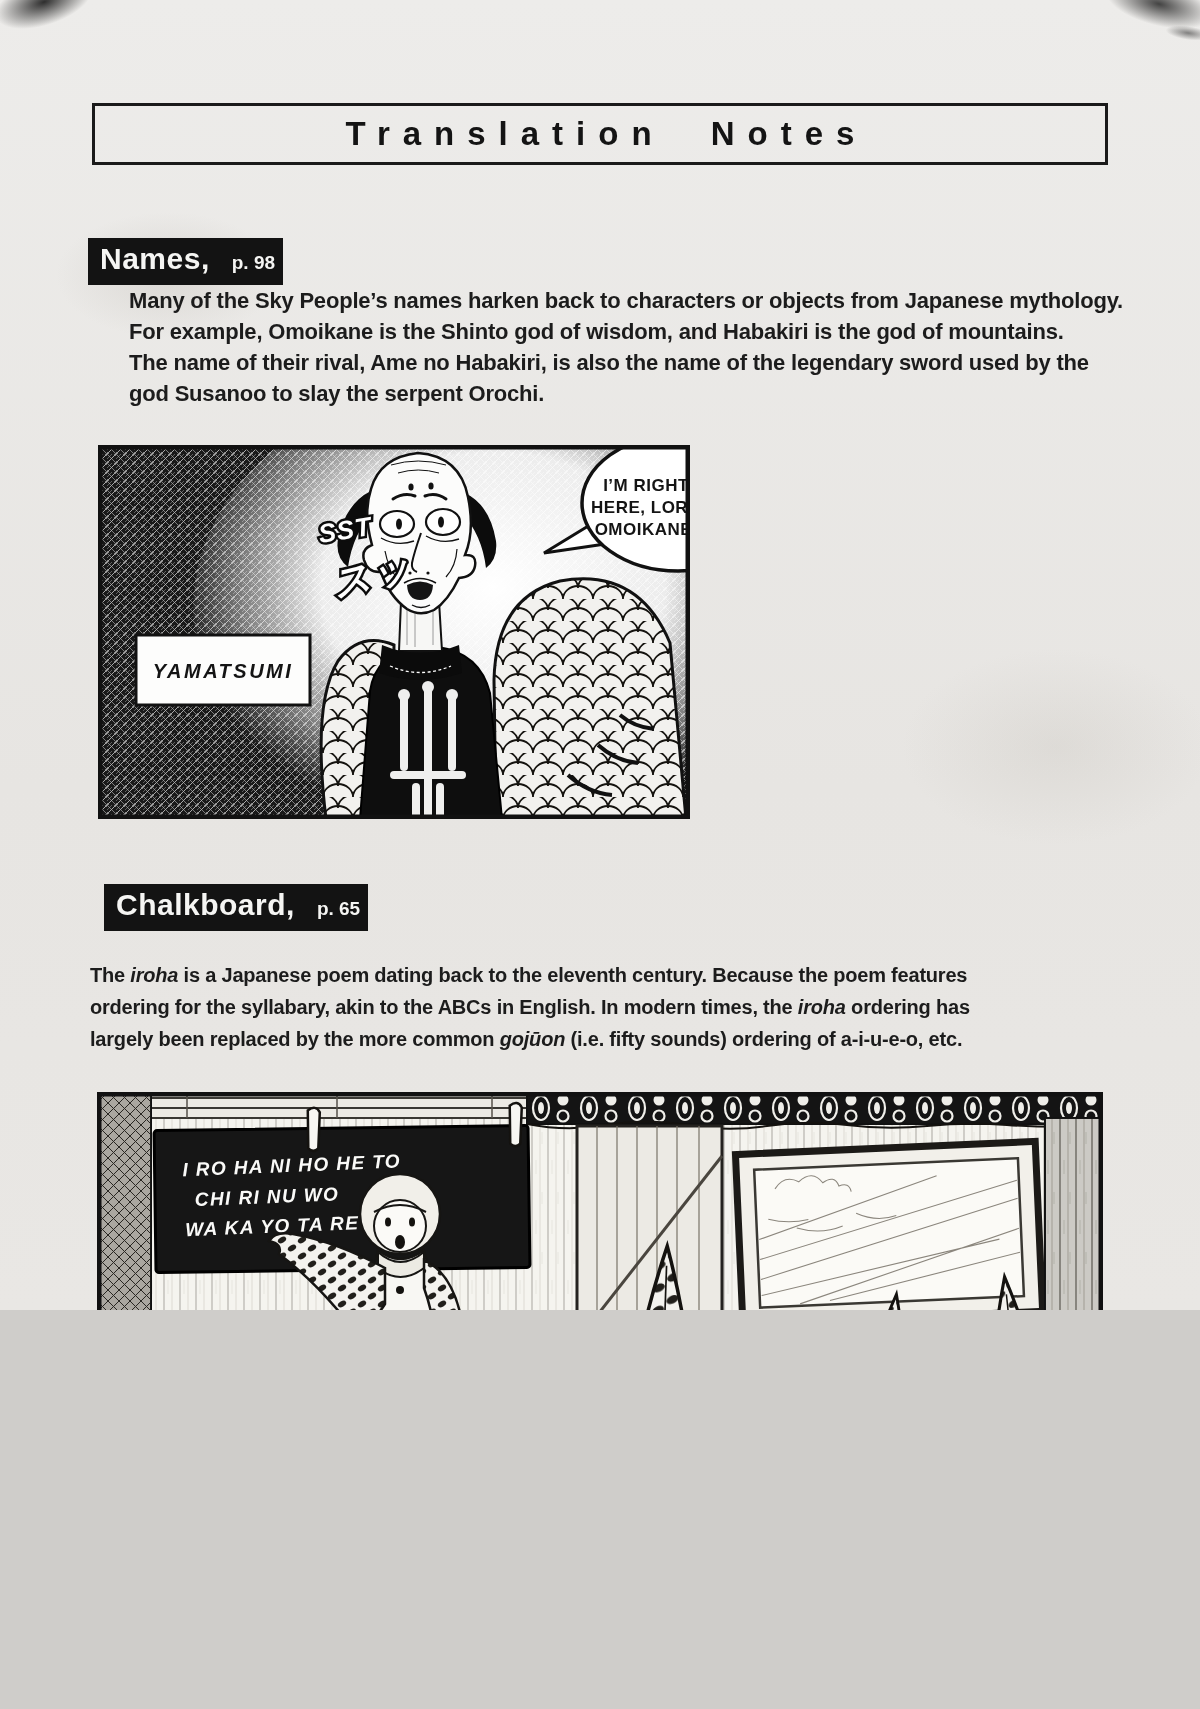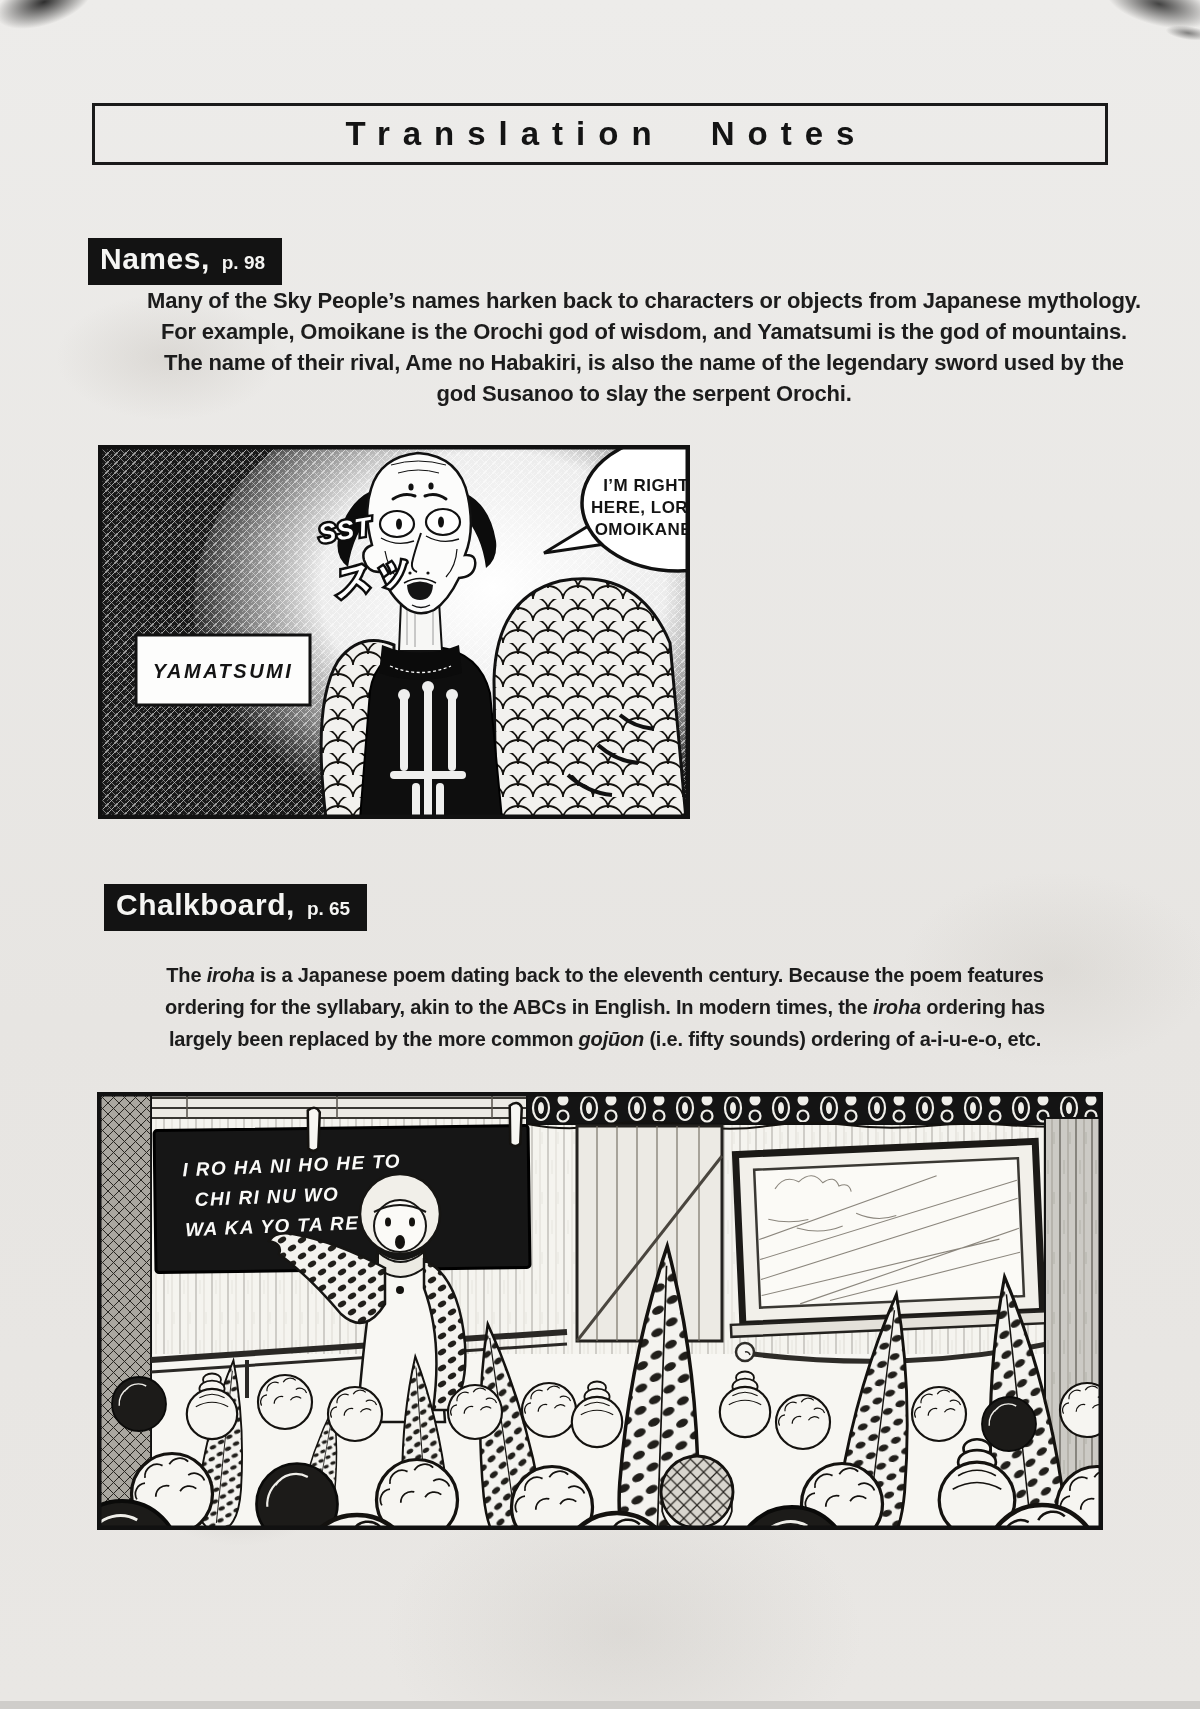--- a/index.html
+++ b/index.html
@@ -1,43 +1,42 @@
 <!DOCTYPE html>
 <html><head>
 <meta charset="utf-8">
 <style>
   html,body{margin:0;padding:0;background:#cfcdca;}
   .page{
-    position:relative;width:1200px;height:1701px;overflow:hidden;
+    position:relative;width:1200px;height:1310px;overflow:hidden;
     font-family:"Liberation Sans",sans-serif;color:#1a1a1a;
     background:
       radial-gradient(160px 90px at 14% 21%, rgba(178,172,164,.28), transparent 70%),
       radial-gradient(220px 140px at 88% 57%, rgba(182,177,168,.20), transparent 70%),
       radial-gradient(340px 220px at 52% 96%, rgba(176,172,165,.22), transparent 70%),
       radial-gradient(120px 70px at 20% 88%, rgba(170,165,158,.25), transparent 70%),
       linear-gradient(#edecea,#e7e5e2 60%,#e9e7e4);
-    text-align: center;
   }
   .corner{position:absolute;pointer-events:none;}
   .corner.tl{left:-26px;top:-30px;width:140px;height:64px;transform:rotate(-18deg);
     background:radial-gradient(closest-side, rgba(25,25,25,.9), rgba(25,25,25,0) 72%);}
   .corner.tr{right:-34px;top:-26px;width:150px;height:60px;transform:rotate(14deg);
     background:radial-gradient(closest-side, rgba(25,25,25,.8), rgba(25,25,25,0) 72%);}
   .corner.rs{right:-18px;top:24px;width:60px;height:18px;transform:rotate(8deg);
     background:radial-gradient(closest-side, rgba(40,40,40,.55), rgba(40,40,40,0) 75%);}
 
   .header-box{
     position:absolute;left:92px;top:103px;width:1016px;height:62px;
     border:3px solid #1a1a1a;display:flex;align-items:center;justify-content:center;
     font-size:33px;font-weight:700;letter-spacing:13px;word-spacing:24px;
     color:#141414;box-sizing:border-box;padding-left:13px;
   }
   .tag{
-    position:absolute;display:inline-flex;align-items:baseline;gap:12px;
-    background:#131313;color:#f5f5f3;padding:4px 17px 9px 12px;
+    position:absolute;display:inline-flex;align-items:baseline;gap:22px;
+    background:#131313;color:#f5f5f3;padding:4px 8px 9px 12px;
   }
   .tag-main{font-size:30px;font-weight:700;letter-spacing:.5px;}
   .tag-page{font-size:19px;font-weight:700;}
   .tag1{left:88px;top:238px;}
   .tag2{left:104px;top:884px;}
 
   .body-text{position:absolute;left:90px;width:1030px;font-weight:600;color:#1c1c1c;}
   .body-text .body-line{white-space:nowrap;}
   .para1{top:285px;font-size:22px;margin-left:39px;}
   .para1 .body-line{height:31px;line-height:31px;letter-spacing:-.2px;}
@@ -65,21 +64,21 @@
   <div class="header-box">
     <span>Translation Notes</span>
   </div>
 
   <div class="tag tag1">
     <span class="tag-main">Names,</span>
     <span class="tag-page">p. 98</span>
   </div>
   <div class="body-text para1">
       <div class="body-line"><span>Many of the Sky People’s names harken back to characters or objects from Japanese mythology.</span></div>
-      <div class="body-line"><span>For example, Omoikane is the Orochi god of wisdom, and Yamatsumi is the god of mountains.</span></div>
+      <div class="body-line"><span>For example, Omoikane is the Shinto god of wisdom, and Habakiri is the god of mountains.</span></div>
       <div class="body-line"><span>The name of their rival, Ame no Habakiri, is also the name of the legendary sword used by the</span></div>
       <div class="body-line"><span>god Susanoo to slay the serpent Orochi.</span></div>
     </div>
 
   <svg class="panel" style="left:98px;top:445px;" width="592" height="374" viewBox="0 0 592 374">
     <defs>
       <pattern id="p1hatch" width="9" height="9" patternUnits="userSpaceOnUse">
         <rect width="9" height="9" fill="#191919"></rect>
         <path d="M-2,2 L2,-2 M-2,11 L11,-2 M7,11 L11,7" stroke="#cdcdcd" stroke-width="0.8"></path>
         <path d="M-2,7 L7,-2" stroke="#9a9a9a" stroke-width="0.55"></path>

